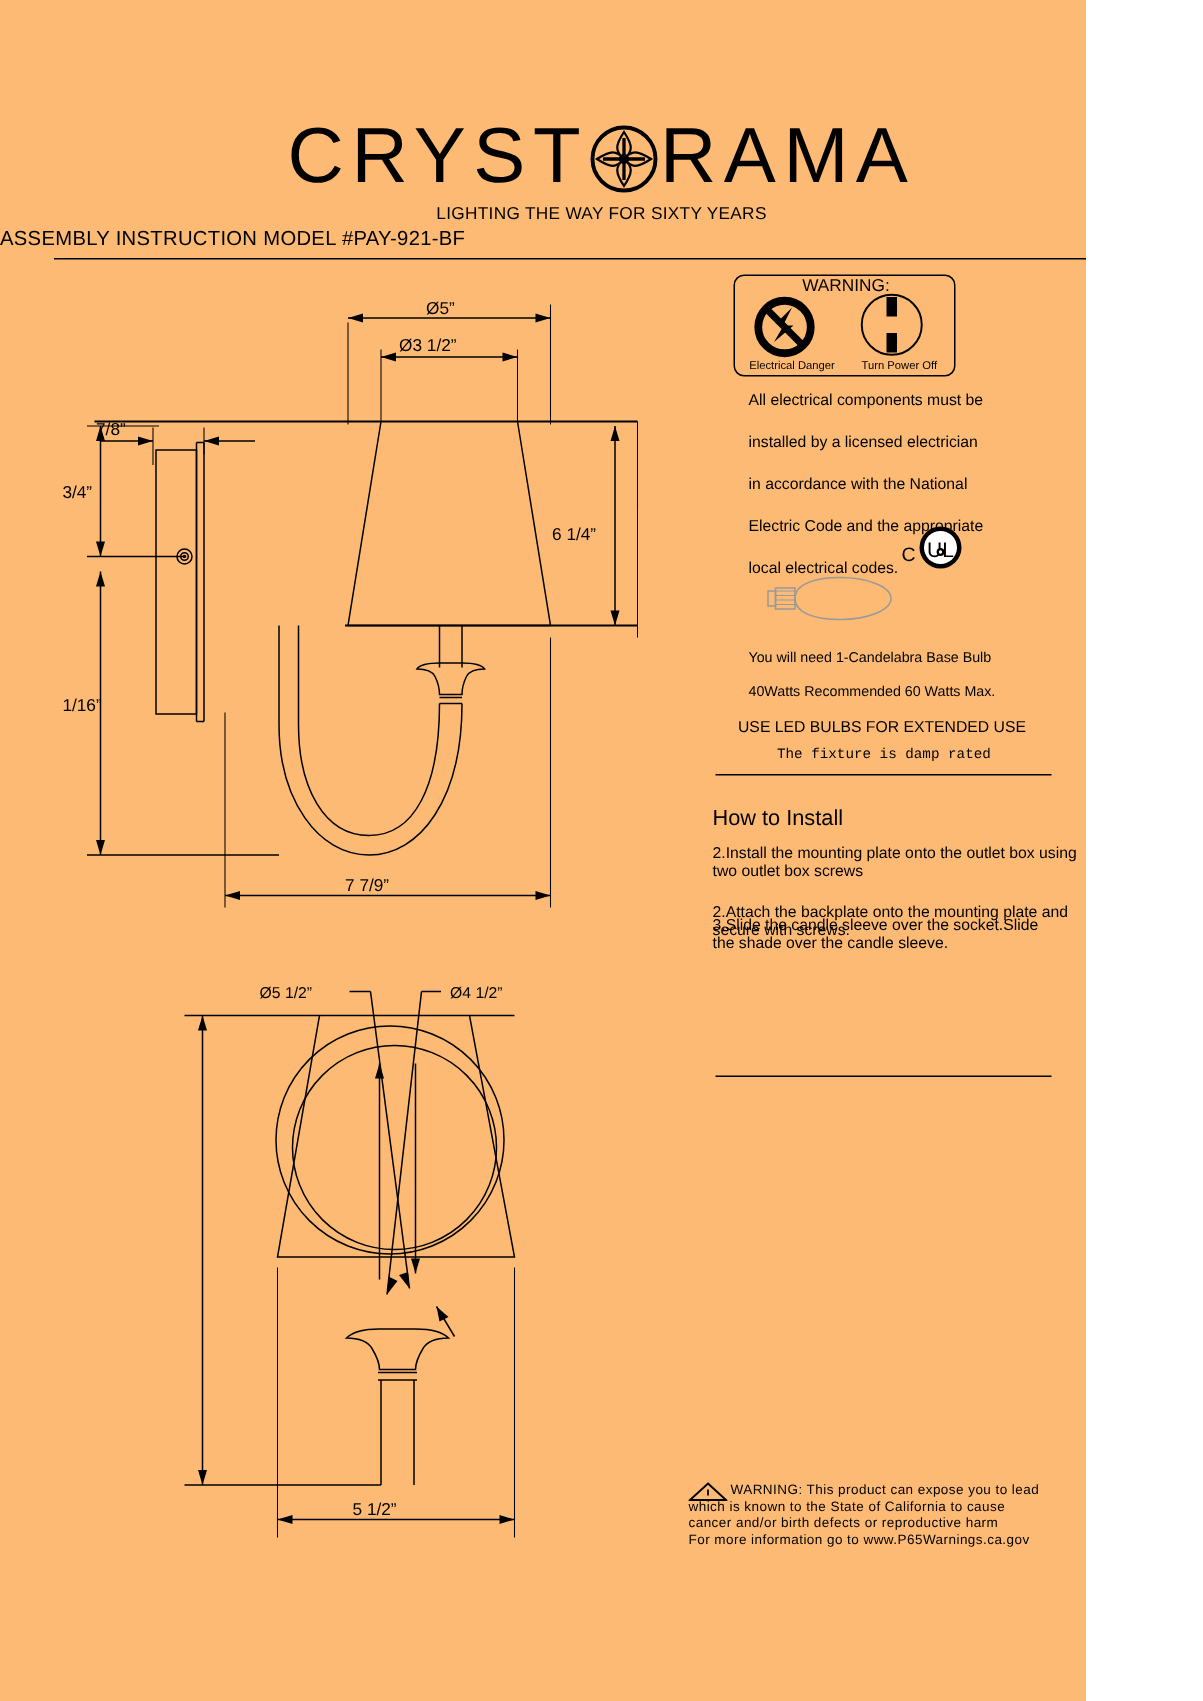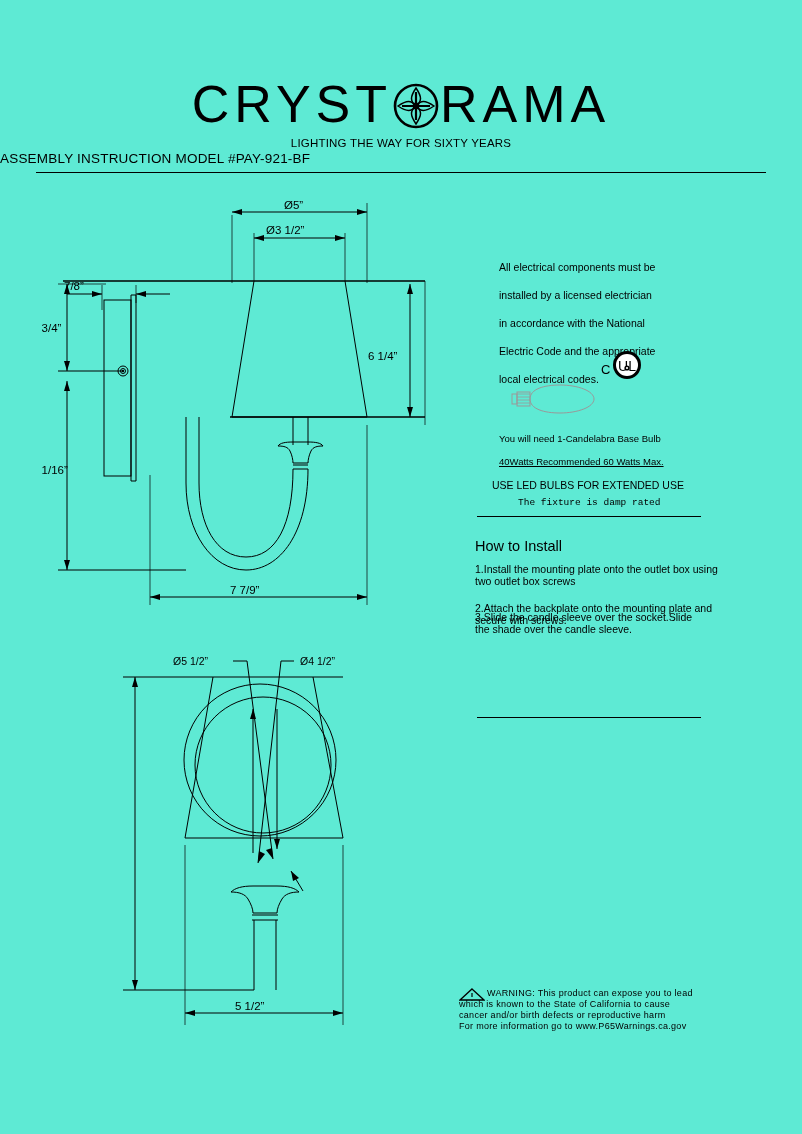--- a/index.html
+++ b/index.html
@@ -6,23 +6,23 @@
     margin: 0;
     padding: 0;
     background: #ffffff;
   }
   body {
     font-family: "Liberation Sans", sans-serif;
     color: #000000;
   }
   #page {
     position: relative;
-    width: 802px;
+    width: 724px;
     height: 1134px;
-    background: #5eead4;
+    background: #fdba74;
     overflow: hidden;
   }
   .abs { position: absolute; }
 
   
   #brand-wrap {
     position: absolute;
     left: 0; top: 78px;
     width: 802px;
     text-align: center;
@@ -173,20 +173,39 @@
           <circle cx="23" cy="23" r="3.4" fill="#000"></circle>
         </svg>
       </span>
       <span class="bpart">RAMA</span>
     </div>
   </div>
   <div id="tagline">LIGHTING THE WAY FOR SIXTY YEARS</div>
   <div id="model-line">ASSEMBLY INSTRUCTION MODEL #PAY-921-BF</div>
   <div id="header-rule"></div>
 
+  <div id="warn-box">
+    <div id="warn-title">WARNING:</div>
+    <div class="abs" style="left:11px; top:13px;">
+      <svg width="44" height="42" viewBox="0 0 44 42">
+        <circle cx="22" cy="21" r="17.5" fill="none" stroke="#000" stroke-width="5.2"></circle>
+        <path d="M27 8 L16 19 L22 19 L15 31 L28 20 L21 20 Z" fill="#000"></path>
+        <path d="M9.5 8.5 L34.5 33.5" stroke="#000" stroke-width="4.6"></path>
+      </svg>
+    </div>
+    <div class="warn-cap" id="danger-cap">Electrical Danger</div>
+    <div class="abs" style="left:82px; top:10px;">
+      <svg width="45" height="45" viewBox="0 0 45 45">
+        <circle cx="22.5" cy="22.5" r="20" fill="none" stroke="#000" stroke-width="1.3"></circle>
+        <rect x="19" y="4" width="7" height="13" fill="#000"></rect>
+        <rect x="19" y="28" width="7" height="13" fill="#000"></rect>
+      </svg>
+    </div>
+    <div class="warn-cap" id="power-cap">Turn Power Off</div>
+  </div>
 
   <div class="elec-text-line" style="top:261px;">All electrical components must be</div>
   <div class="elec-text-line" style="top:289px;">installed by a licensed electrician</div>
   <div class="elec-text-line" style="top:317px;">in accordance with the National</div>
   <div class="elec-text-line" style="top:345px;">Electric Code and the appropriate</div>
   <div class="elec-text-line" style="top:373px;">local electrical codes.</div>
 
   <div class="abs" style="left:600px; top:348px;">
     <svg width="46" height="36" viewBox="0 0 46 36">
       <text x="1" y="26" font-family="Liberation Sans, sans-serif" font-size="13" fill="#000">C</text>
@@ -201,28 +220,28 @@
   <div class="abs" style="left:508px; top:381px;">
     <svg width="92" height="36" viewBox="0 0 92 36">
       <path d="M22 18 C22 8 36 4 52 4 C70 4 86 10 86 18 C86 26 70 32 52 32 C36 32 22 28 22 18 Z" fill="none" stroke="#999" stroke-width="1"></path>
       <rect x="9" y="11" width="13" height="14" fill="none" stroke="#999" stroke-width="1"></rect>
       <path d="M9 13 L22 13 M9 16 L22 16 M9 19 L22 19 M9 22 L22 22" stroke="#999" stroke-width="0.8"></path>
       <rect x="4" y="13" width="5" height="10" fill="none" stroke="#999" stroke-width="1"></rect>
     </svg>
   </div>
 
   <div class="bulb-line" style="left:499px; top:433px;">You will need 1-Candelabra Base Bulb</div>
-  <div class="bulb-line" style="left:499px; top:456px;text-decoration:underline;">40Watts Recommended 60 Watts Max.</div>
+  <div class="bulb-line" style="left:499px; top:456px;">40Watts Recommended 60 Watts Max.</div>
   <div class="bulb-line" style="left:492px; top:479px; font-size:10.5px;">USE LED BULBS FOR EXTENDED USE</div>
   <div class="bulb-line" style="left:518px; top:497px;font-family:Liberation Mono, monospace;">The fixture is damp rated</div>
 
   <div id="rule-a"></div>
 
   <div id="howto-title">How to Install</div>
-  <div class="howto-item" style="top:563px;">1.Install the mounting plate onto the outlet box using
+  <div class="howto-item" style="top:563px;">2.Install the mounting plate onto the outlet box using
  two outlet box screws</div>
   <div class="howto-item" style="top:602px;">2.Attach the backplate onto the mounting plate and
  secure with screws.</div>
   <div class="howto-item" style="top:611px;">3.Slide the candle sleeve over the socket.Slide
  the shade over the candle sleeve.</div>
 
   <div id="rule-b"></div>
 
   <div id="p65">
     <span id="p65-tri">

